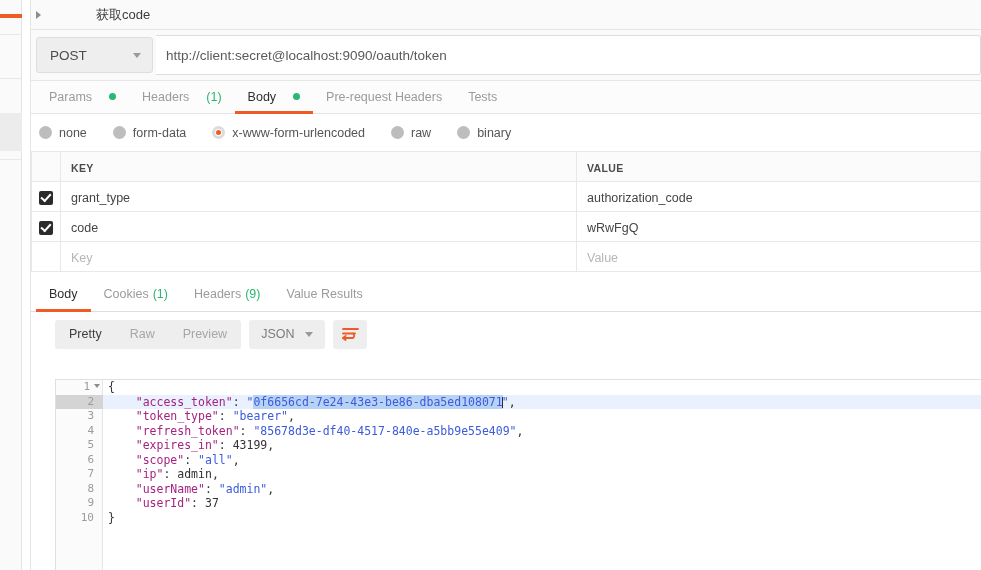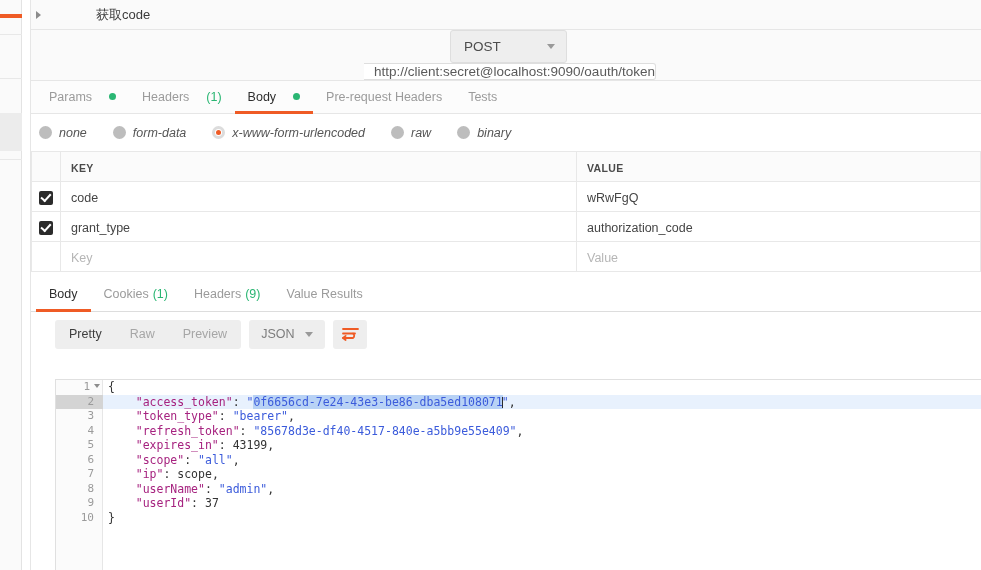--- a/index.html
+++ b/index.html
@@ -46,21 +46,21 @@
     border-left: 5px solid #8c8c8c;
     border-top: 4px solid transparent;
     border-bottom: 4px solid transparent;
   }
   .req-title { font-size: 13px; color: #3b3b3b; }
 
   
   .url-row {
     position: relative; height: 51px; background: #fafafa;
     border-bottom: 1px solid #e6e6e6;
-    display: flex; align-items: center; padding: 0 0 0 5px; flex-direction: column;
+    display: flex; align-items: center; padding: 0 0 0 5px;
   }
   .method-box {
     width: 117px; height: 36px; background: #eeeeee;
     border: 1px solid #dedede; border-radius: 3px;
     display: flex; align-items: center; justify-content: space-between;
     padding: 0 11px 0 13px;
   }
   .method-label { font-size: 13.5px; color: #4c4c4c; }
   .caret-down {
     width: 0; height: 0;
@@ -98,21 +98,21 @@
   .radio-item { display: flex; align-items: center; gap: 7px; margin-right: 26px; }
   .radio-dot {
     width: 13px; height: 13px; border-radius: 50%; background: #bdbdbd;
     position: relative;
   }
   .radio-dot.sel { background: #ffffff; border: 3px solid #dcdcdc; }
   .radio-dot.sel::after {
     content: ""; position: absolute; left: 1px; top: 1px;
     width: 5px; height: 5px; border-radius: 50%; background: #ef5b25;
   }
-  .radio-label { font-size: 12.5px; color: #555; font-style: italic; }
+  .radio-label { font-size: 12.5px; color: #555; }
 
   
   .kv-table { width: 100%; border-collapse: collapse; table-layout: fixed; padding-left: 44px; }
   .kv-table th, .kv-table td {
     border: 1px solid #e8e8e8; height: 30px; padding: 0 0 0 10px;
     text-align: left; font-weight: normal; vertical-align: middle;
   }
   .kv-table th { background: #fbfbfb; }
   .col-check { width: 29px; padding: 0 !important; text-align: center !important; }
   .col-key { width: 516px; }
@@ -290,35 +290,35 @@
         </th>
         <th>
           <span class="th-label">VALUE</span>
         </th>
       </tr>
       <tr>
         <td class="col-check">
           <span class="chk"></span>
         </td>
         <td class="col-key">
-          <span class="cell-text">code</span>
+          <span class="cell-text">grant_type</span>
         </td>
         <td>
-          <span class="cell-text">wRwFgQ</span>
+          <span class="cell-text">authorization_code</span>
         </td>
       </tr>
       <tr>
         <td class="col-check">
           <span class="chk"></span>
         </td>
         <td class="col-key">
-          <span class="cell-text">grant_type</span>
+          <span class="cell-text">code</span>
         </td>
         <td>
-          <span class="cell-text">authorization_code</span>
+          <span class="cell-text">wRwFgQ</span>
         </td>
       </tr>
       <tr>
         <td class="col-check"></td>
         <td class="col-key">
           <span class="cell-ph">Key</span>
         </td>
         <td>
           <span class="cell-ph">Value</span>
         </td>
@@ -385,21 +385,21 @@
           <div class="code-line">
             <span class="ln">5</span>
             <span class="code"><span class="p">    </span><span class="k">"expires_in"</span><span class="p">: </span><span class="n">43199</span><span class="p">,</span></span>
           </div>
           <div class="code-line">
             <span class="ln">6</span>
             <span class="code"><span class="p">    </span><span class="k">"scope"</span><span class="p">: </span><span class="s">"all"</span><span class="p">,</span></span>
           </div>
           <div class="code-line">
             <span class="ln">7</span>
-            <span class="code"><span class="p">    </span><span class="k">"ip"</span><span class="p">: </span><span class="n">scope</span><span class="p">,</span></span>
+            <span class="code"><span class="p">    </span><span class="k">"ip"</span><span class="p">: </span><span class="n">admin</span><span class="p">,</span></span>
           </div>
           <div class="code-line">
             <span class="ln">8</span>
             <span class="code"><span class="p">    </span><span class="k">"userName"</span><span class="p">: </span><span class="s">"admin"</span><span class="p">,</span></span>
           </div>
           <div class="code-line">
             <span class="ln">9</span>
             <span class="code"><span class="p">    </span><span class="k">"userId"</span><span class="p">: </span><span class="n">37</span></span>
           </div>
           <div class="code-line">

